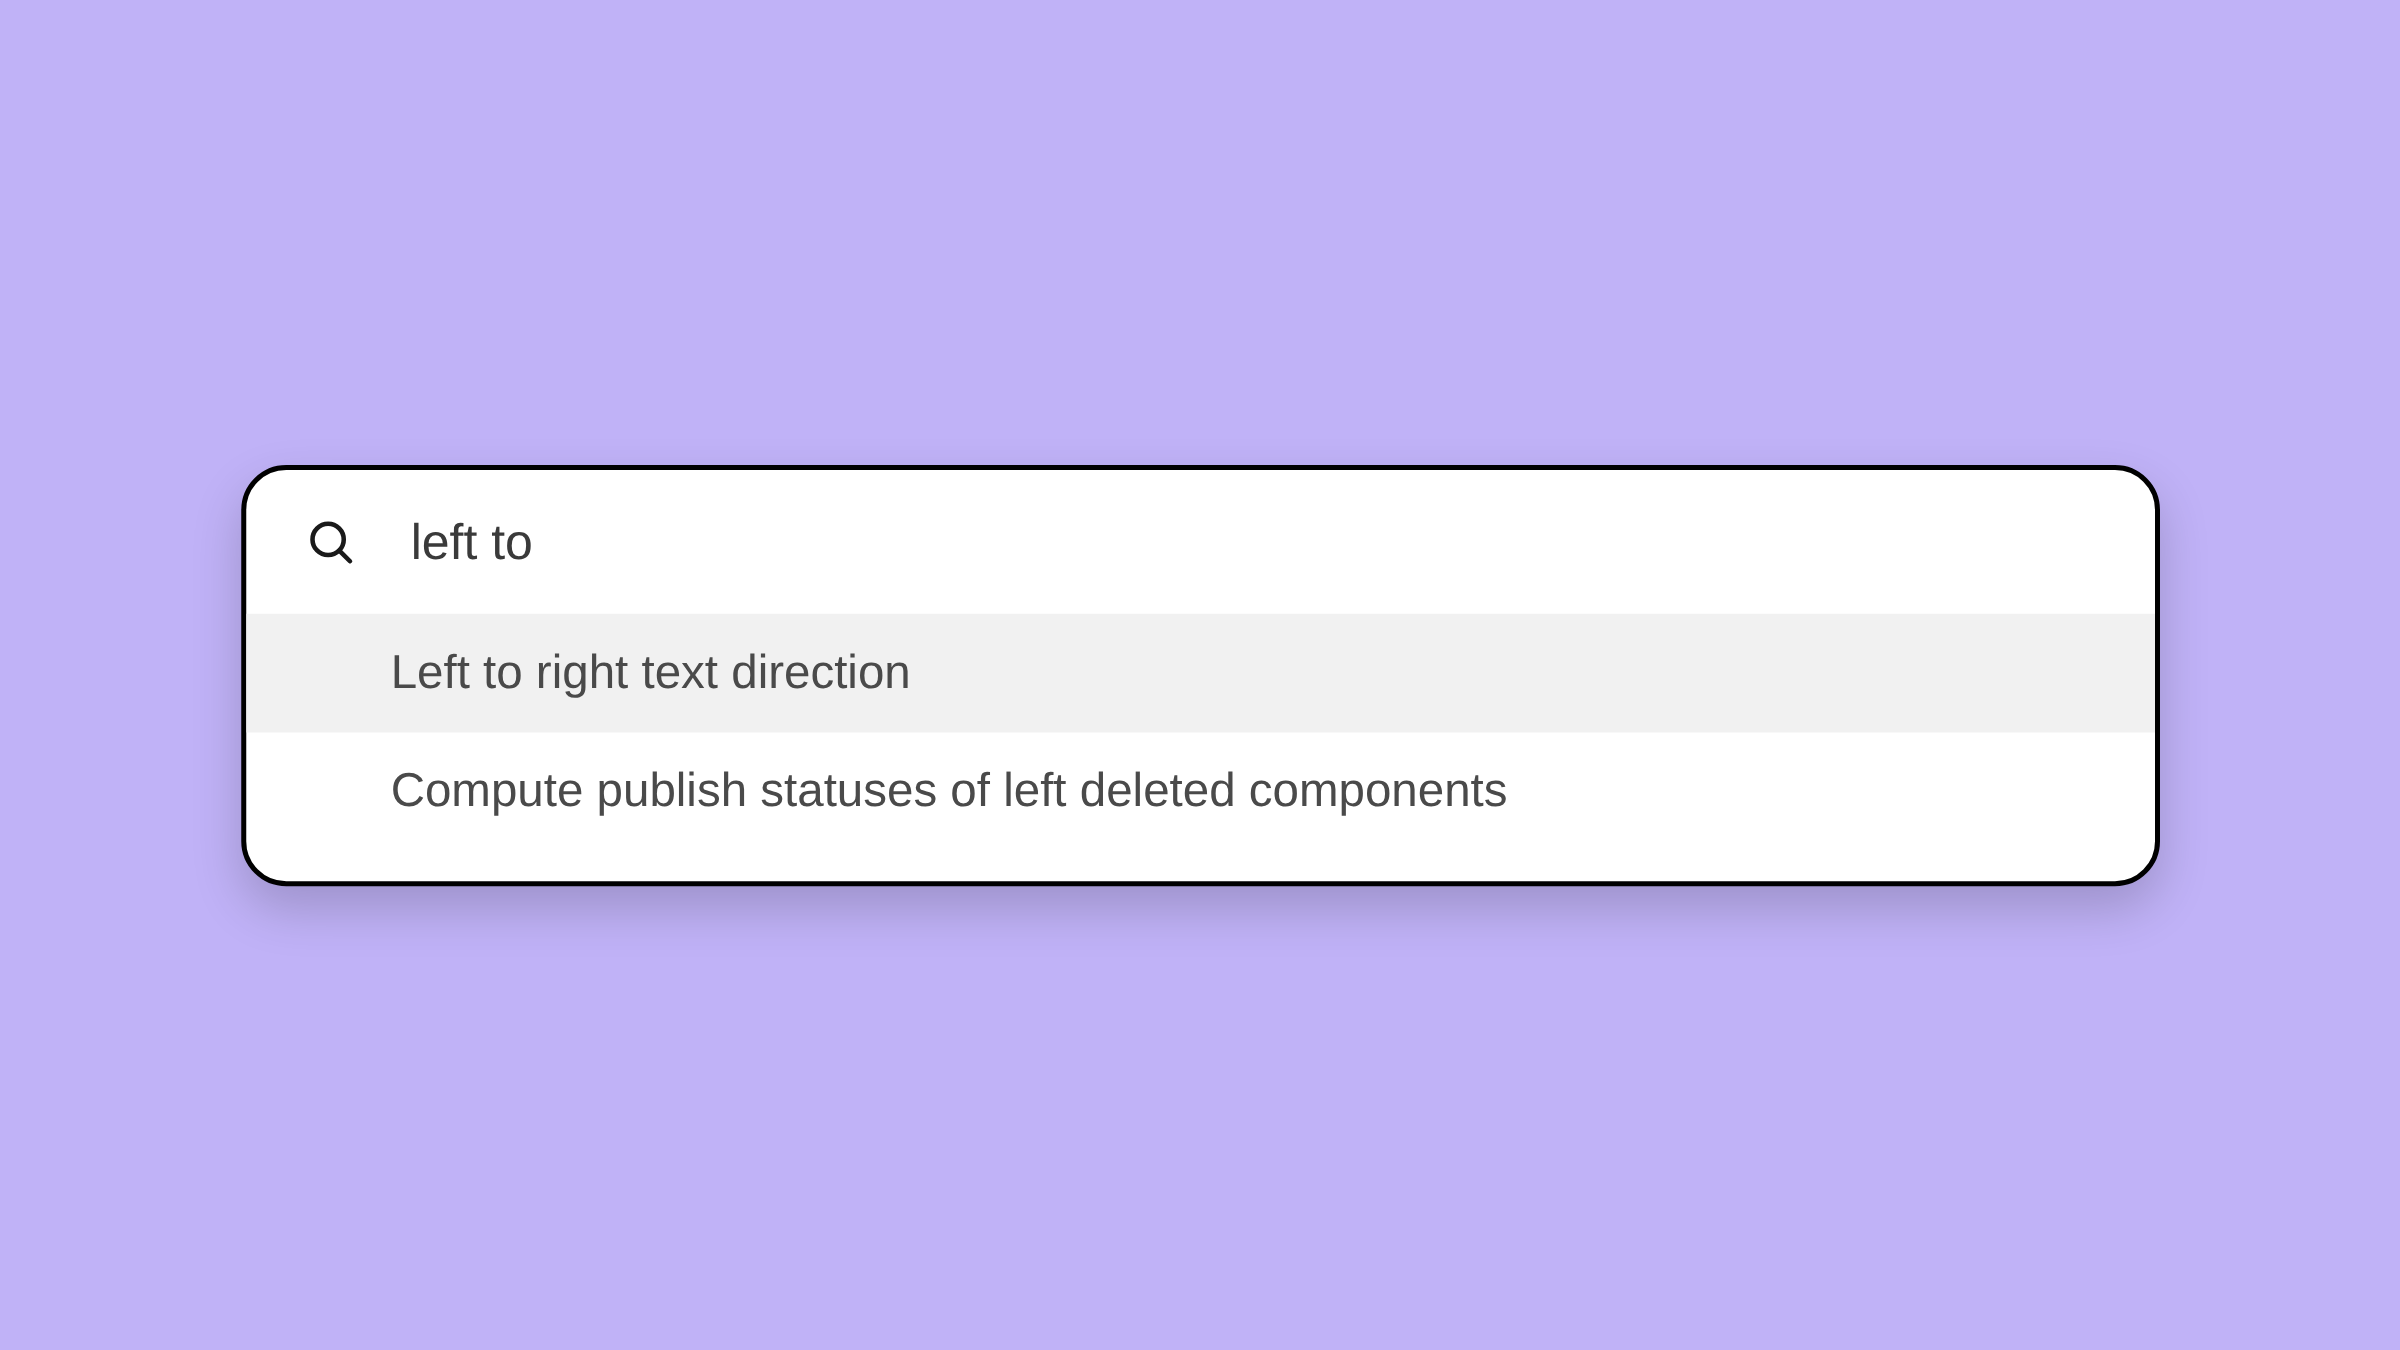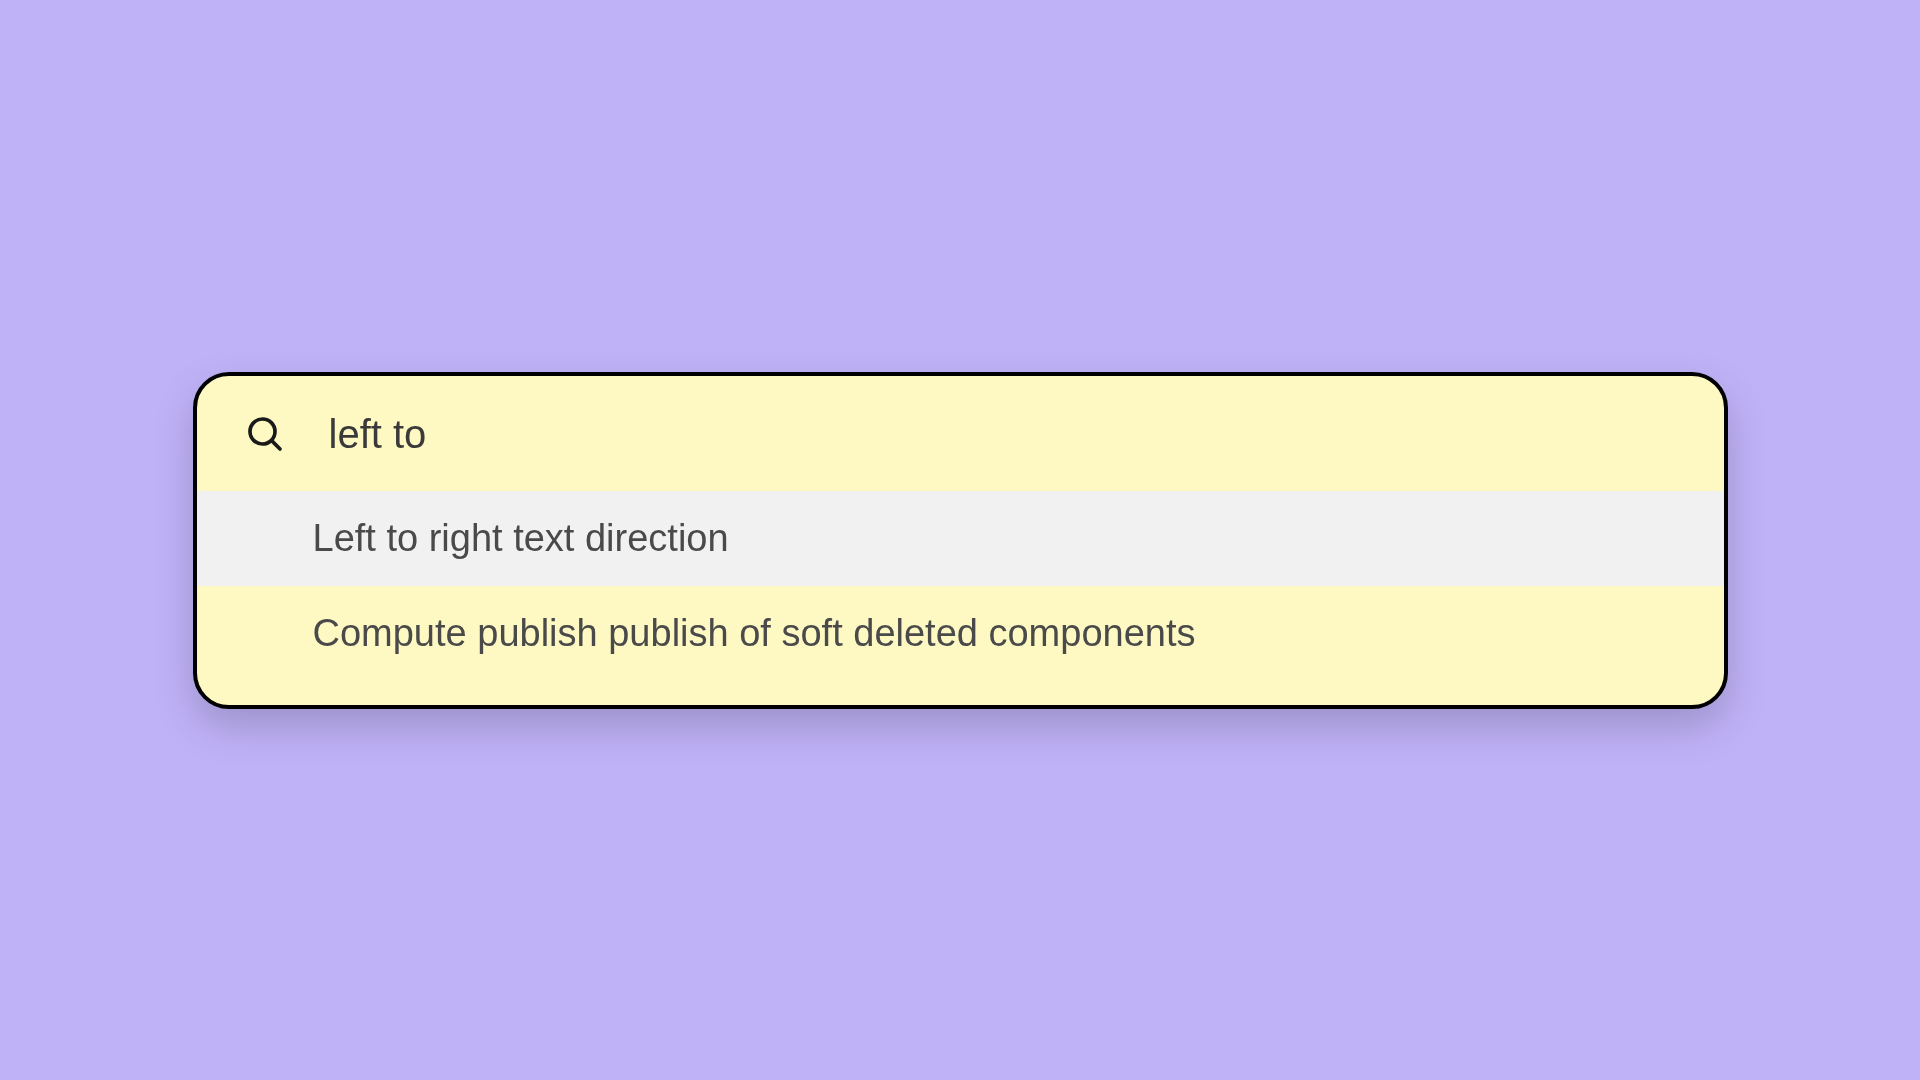--- a/index.html
+++ b/index.html
@@ -12,21 +12,21 @@
       height: 1080px;
       background: #c0b2f7;
       display: flex;
       align-items: center;
       justify-content: center;
       font-family: -apple-system, BlinkMacSystemFont, "Segoe UI", Helvetica, Arial, sans-serif;
       overflow: hidden;
     }
     .palette {
       width: 1535px;
-      background: #fef9c3;
+      background: #ffffff;
       border: 4px solid #000000;
       border-radius: 36px;
       box-shadow: 0 18px 40px rgba(0,0,0,0.18);
       overflow: hidden;
       position: relative;
       top: -0px;
     }
     .search-row {
       display: flex;
       align-items: center;
@@ -80,15 +80,15 @@
     <span class="search-icon-wrap">
       <svg viewBox="0 0 24 24" fill="none" stroke="#1a1a1a" stroke-width="2.2" stroke-linecap="round" stroke-linejoin="round">
         <circle cx="10.5" cy="10.5" r="7.5"></circle>
         <line x1="21" y1="21" x2="16" y2="16"></line>
       </svg>
     </span>
     <input class="search-input" type="text" autofocus="" value="left to" style="">
   </div>
   <div class="results">
     <div class="result-item highlighted">Left to right text direction</div>
-    <div class="result-item">Compute publish publish of soft deleted components</div>
+    <div class="result-item">Compute publish statuses of left deleted components</div>
   </div>
 </div>
 
 </body></html>

